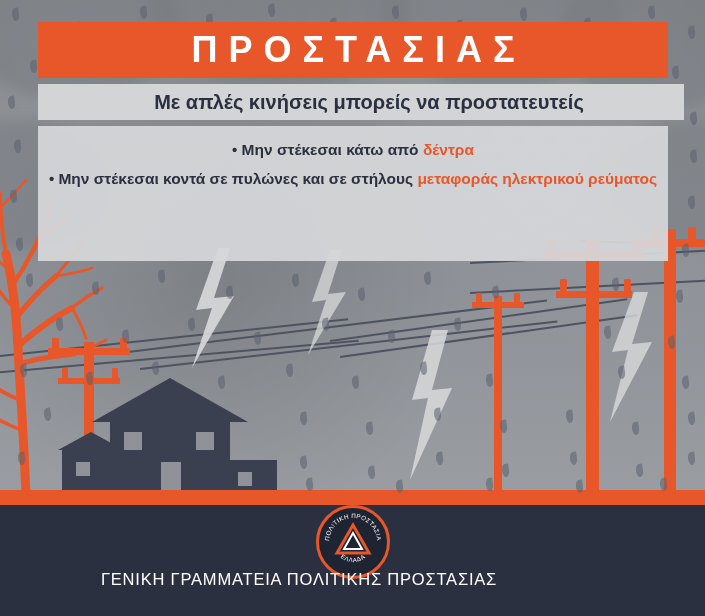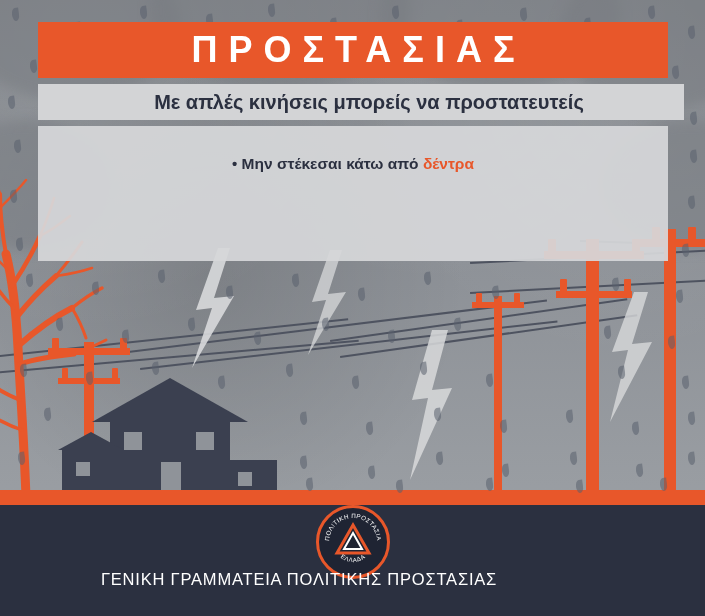--- a/index.html
+++ b/index.html
@@ -100,21 +100,21 @@
     font-size: 20px;
     font-weight: bold;
   }
   .bullets-band {
     position: absolute;
     left: 38px;
     top: 126px;
     width: 630px;
     height: 135px;
     background: rgba(214,215,217,0.93);
-    padding-top: 23px;
+    padding-top: 9px;
     box-sizing: border-box;
   }
   .bullet {
     text-align: center;
     color: #2b3040;
     font-size: 15.5px;
     line-height: 29px;
     font-weight: bold;
     white-space: nowrap;
   }
@@ -457,20 +457,24 @@
 
   <div class="subtitle-band">
     <div class="subtitle">Με απλές κινήσεις μπορείς να προστατευτείς</div>
   </div>
 
   <div class="bullets-band">
     <div class="bullet">
       <span class="dot">•</span>
       <span>Μην στέκεσαι κάτω από </span><span class="hl">δέντρα</span><span></span>
     </div>
+    <div class="bullet">
+      <span class="dot">•</span>
+      <span>Μην στέκεσαι κοντά σε πυλώνες και σε στήλους </span><span class="hl">μεταφοράς ηλεκτρικού ρεύματος</span><span></span>
+    </div>
   </div>
 
   <div class="footer-band"></div>
 
   <div class="logo">
     <div class="logo-circle"></div>
     <svg width="74" height="74" viewBox="0 0 74 74" style="position:absolute;left:0;top:0;">
       <defs>
         <path id="arcTop" d="M 13 37 A 24 24 0 0 1 61 37"></path>
         <path id="arcBottom" d="M 17 37 A 20 20 0 0 0 57 37"></path>

